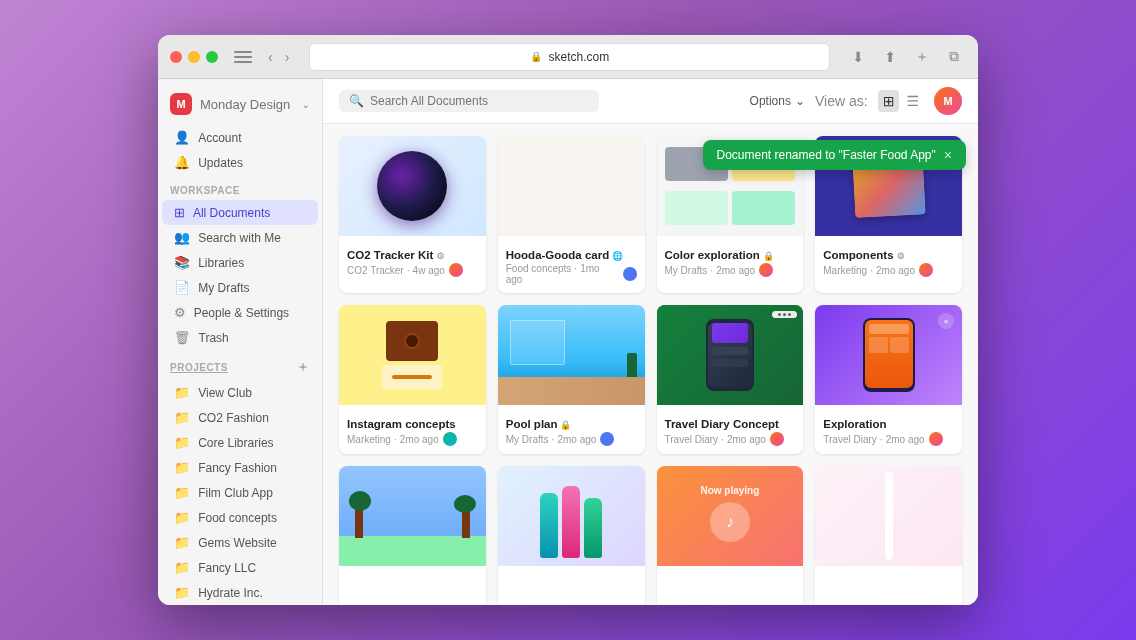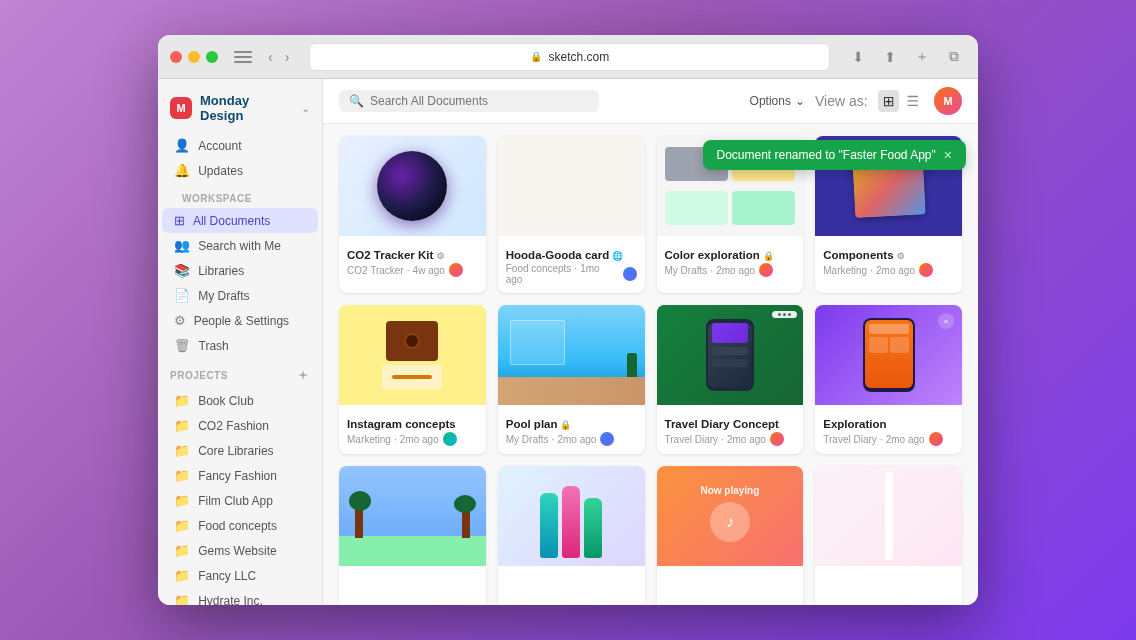--- a/index.html
+++ b/index.html
@@ -139,22 +139,22 @@
       border-radius: 6px;
       display: flex;
       align-items: center;
       justify-content: center;
       color: white;
       font-size: 11px;
       font-weight: bold;
     }
     .workspace-name {
       font-size: 13px;
-      font-weight: 700;
-      color: #0c4a6e;
+      font-weight: 400;
+      color: #737373;
       flex: 1;
     }
     .chevron-icon { color: #888; font-size: 10px; }
     .sidebar-item {
       display: flex;
       align-items: center;
       gap: 8px;
       padding: 5px 12px;
       font-size: 12px;
       color: #555;
@@ -166,30 +166,30 @@
       background: #e0e0ff;
       color: #4444cc;
     }
     .sidebar-item svg, .sidebar-item .icon { font-size: 13px; color: #888; }
     .sidebar-item.active .icon { color: #4444cc; }
     .section-label {
       font-size: 10px;
       font-weight: 600;
       color: #aaa;
       text-transform: uppercase;
-      padding: 10px 24px 4px;
+      padding: 10px 12px 4px;
       letter-spacing: 0.5px;
     }
     .section-header {
       display: flex;
       align-items: center;
       justify-content: space-between;
       padding: 8px 12px 4px;
     }
-    .section-header .section-label { padding: 0; }
+    .section-header .section-label { padding: 0; text-decoration: underline; }
     .add-btn {
       background: none;
       border: none;
       color: #888;
       font-size: 14px;
       cursor: pointer;
     }
     
     .content {
       flex: 1;
@@ -463,21 +463,21 @@
         <span>Trash</span>
       </div>
 
       <div class="section-header">
         <span class="section-label">PROJECTS</span>
         <button class="add-btn">＋</button>
       </div>
 
       <div class="sidebar-item">
         <span class="icon">📁</span>
-        <span>Book Club</span>
+        <span>View Club</span>
       </div>
       <div class="sidebar-item">
         <span class="icon">📁</span>
         <span>CO2 Fashion</span>
       </div>
       <div class="sidebar-item">
         <span class="icon">📁</span>
         <span>Core Libraries</span>
       </div>
       <div class="sidebar-item">

